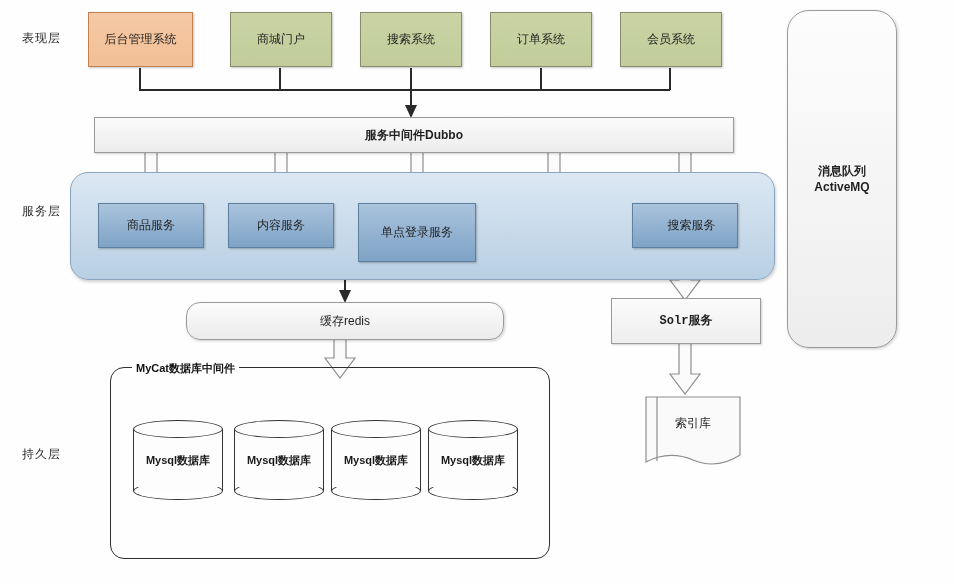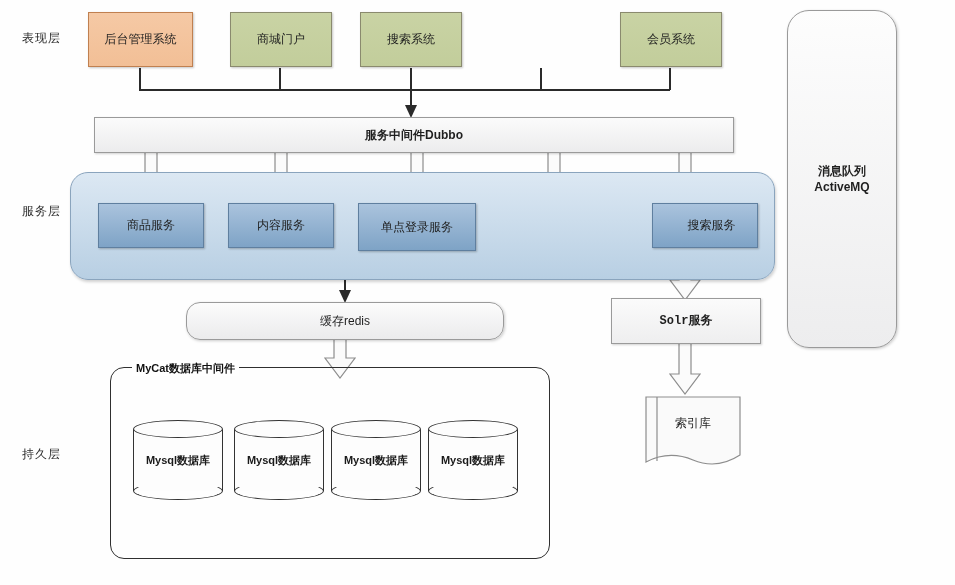--- a/index.html
+++ b/index.html
@@ -218,40 +218,43 @@
 
   <div class="node presentation-box admin" style="left:88px; top:12px; width:105px; height:55px;">
     <span>后台管理系统</span>
   </div>
   <div class="node presentation-box" style="left:230px; top:12px; width:102px; height:55px;">
     <span>商城门户</span>
   </div>
   <div class="node presentation-box" style="left:360px; top:12px; width:102px; height:55px;">
     <span>搜索系统</span>
   </div>
+  <div class="node presentation-box" style="left:490px; top:12px; width:102px; height:55px;">
+    <span>订单系统</span>
+  </div>
   <div class="node presentation-box" style="left:620px; top:12px; width:102px; height:55px;">
     <span>会员系统</span>
   </div>
 
   <div class="node middleware-bar" style="left:94px; top:117px; width:640px; height:36px;">
     <span class="bold-text">服务中间件Dubbo</span>
   </div>
 
   <div class="service-container" style="left:70px; top:172px; width:705px; height:108px;"></div>
 
   <div class="node service-box" style="left:98px; top:203px; width:106px; height:45px;">
     <span>商品服务</span>
   </div>
   <div class="node service-box" style="left:228px; top:203px; width:106px; height:45px;">
     <span>内容服务</span>
   </div>
-  <div class="node service-box" style="left:358px; top:203px; width:118px; height:48px;">
+  <div class="node service-box" style="left:358px; top:203px; width:118px; height:59px;">
     <span>单点登录服务</span>
   </div>
-  <div class="node service-box" style="left:652px; top:203px; width:106px; height:45px;padding-left:13px;">
+  <div class="node service-box" style="left:632px; top:203px; width:106px; height:45px;padding-left:13px;">
     <span>搜索服务</span>
   </div>
 
   <div class="node rounded-box" style="left:186px; top:302px; width:318px; height:38px;">
     <span>缓存redis</span>
   </div>
 
   <div class="node plain-box" style="left:611px; top:298px; width:150px; height:46px;font-family:Liberation Mono, monospace;">
     <span class="bold-text">Solr服务</span>
   </div>

